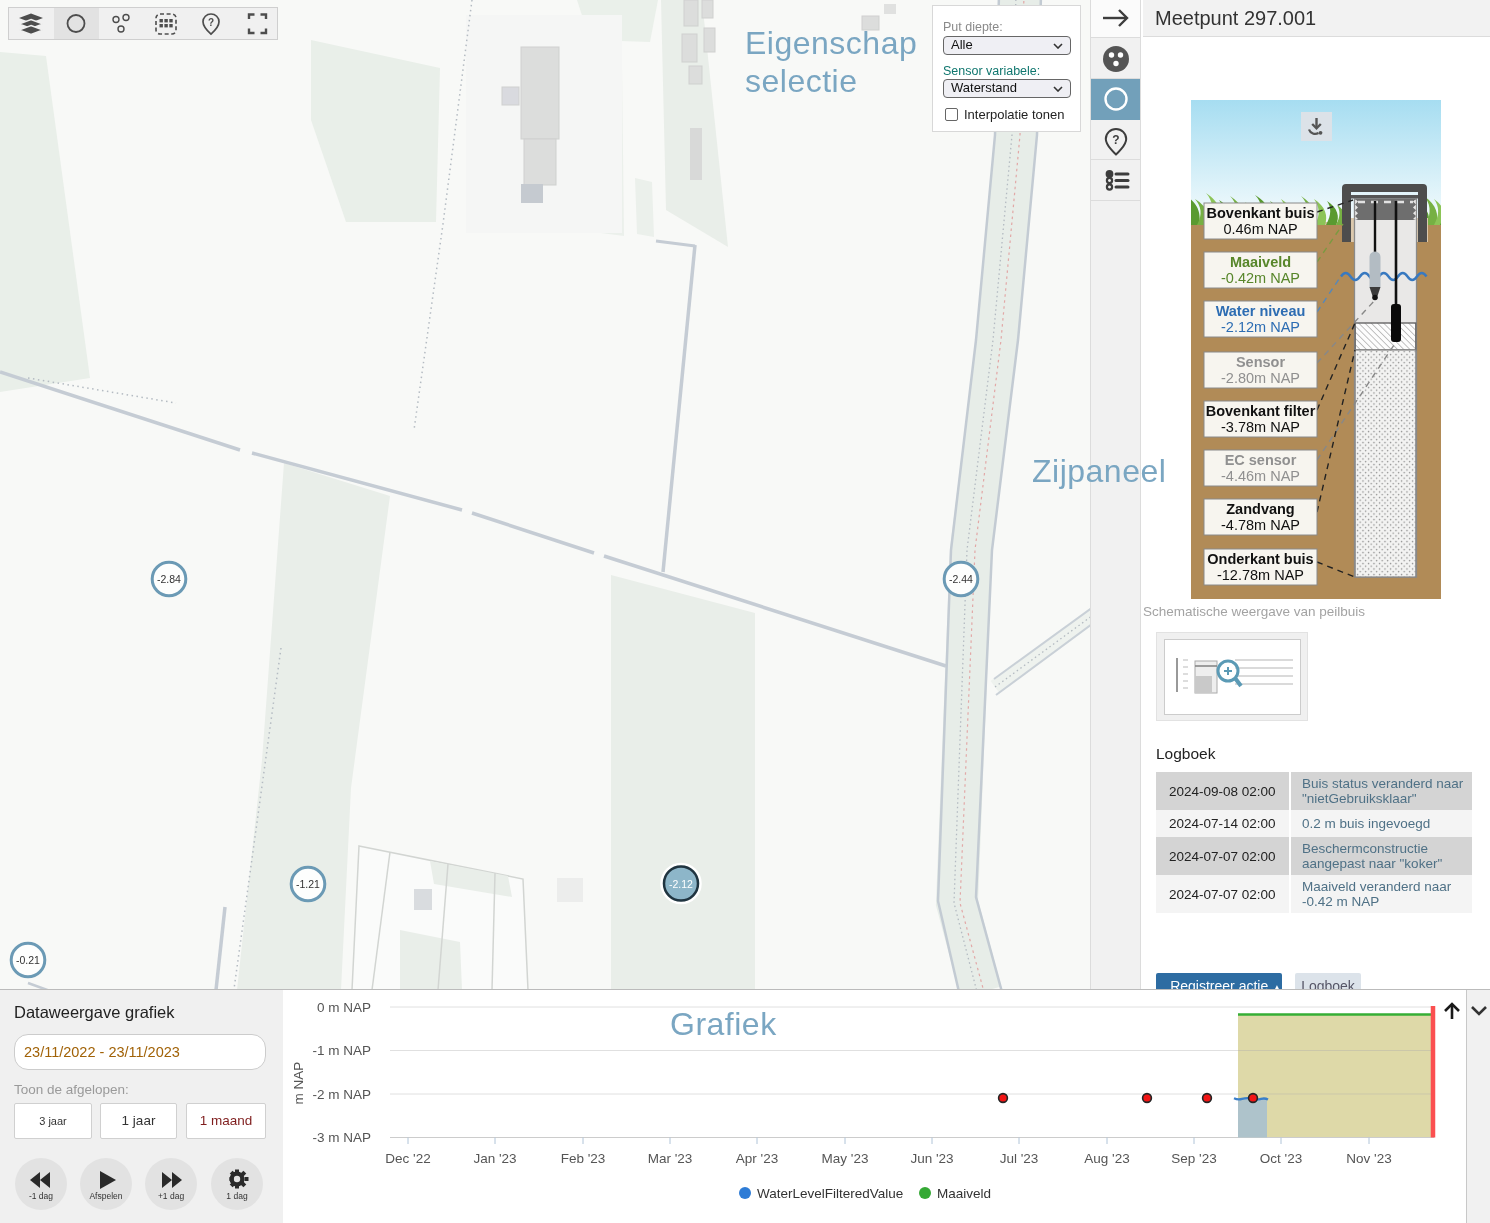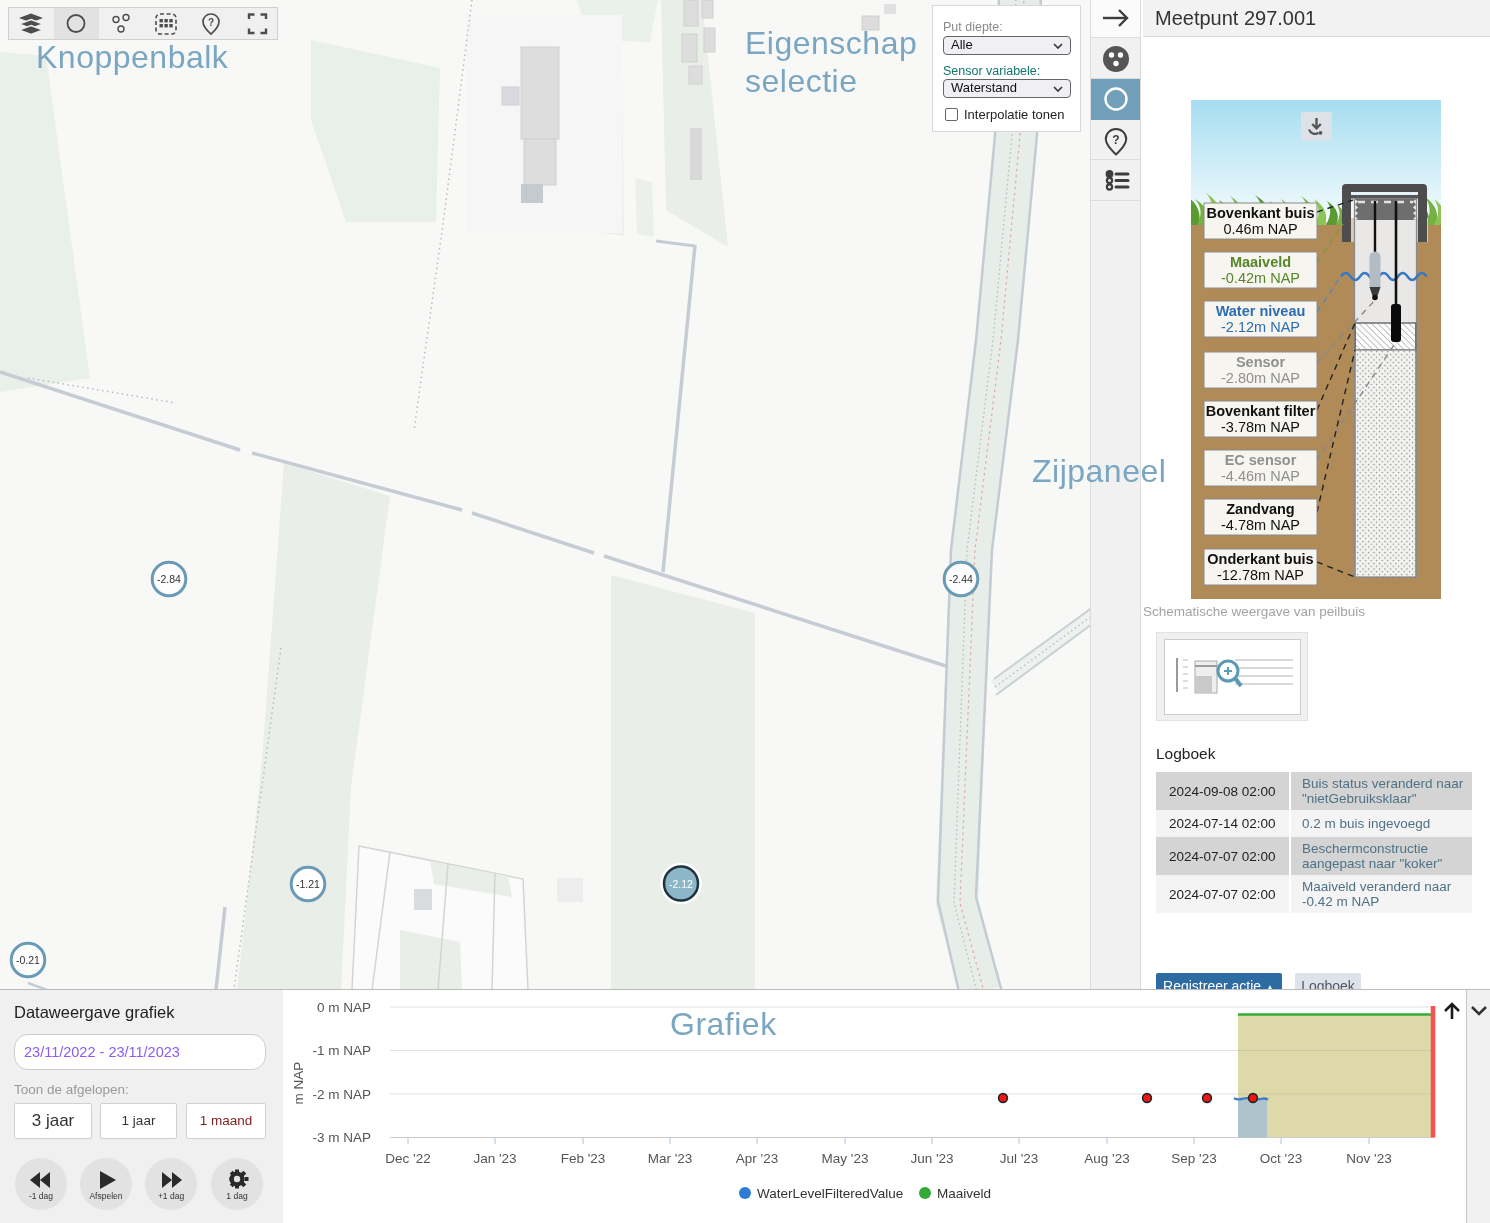--- a/index.html
+++ b/index.html
@@ -366,31 +366,31 @@
               <td style="padding:9px 0 9px 13px;color:#222;">2024-07-07 02:00</td>
               <td style="padding:4px 8px 4px 11px;color:#4f7186;">Beschermconstructie aangepast naar "koker"</td>
             </tr>
         <tr style="background:#f4f4f4;">
               <td style="padding:9px 0 9px 13px;color:#222;">2024-07-07 02:00</td>
               <td style="padding:4px 8px 4px 11px;color:#4f7186;">Maaiveld veranderd naar -0.42 m NAP</td>
             </tr>
       </tbody>
         </table>
     </div>
-    <div class="abs" style="left:13px;top:973px;width:126px;height:28px;background:#2d6ca2;border-radius:2px;color:#fff;font-size:14px;text-align:center;line-height:27px;">Registreer actie <span style="font-size:10px;">▲</span></div>
+    <div class="abs" style="left:13px;top:973px;width:126px;height:28px;background:#2d6ca2;border-radius:2px;color:#fff;font-size:14px;text-align:right;line-height:27px;">Registreer actie <span style="font-size:10px;">▲</span></div>
     <div class="abs" style="left:152px;top:973px;width:66px;height:28px;background:#dce3ea;border-radius:2px;color:#556;font-size:14px;text-align:center;line-height:27px;">Logboek</div>
   </div>
 
   <div class="abs" style="left:0;top:989px;width:1490px;height:234px;background:#fff;border-top:1px solid #bbb;z-index:30;">
 
     <div class="abs" style="left:0;top:0;width:283px;height:234px;background:#f0f0f0;">
       <div class="abs" style="left:14px;top:13px;font-size:16.5px;color:#222;">Dataweergave grafiek</div>
-      <div class="abs" style="left:14px;top:44px;width:252px;height:36px;background:#fff;border:1px solid #ccc;border-radius:14px;font-size:14.5px;color:#8b5cf6;line-height:34px;padding-left:9px;">23/11/2022 - 23/11/2023</div>
+      <div class="abs" style="left:14px;top:44px;width:252px;height:36px;background:#fff;border:1px solid #ccc;border-radius:14px;font-size:14.5px;color:#a16207;line-height:34px;padding-left:9px;">23/11/2022 - 23/11/2023</div>
       <div class="abs" style="left:14px;top:92px;font-size:13.5px;color:#9a9a9a;">Toon de afgelopen:</div>
-      <div class="abs" style="left:14px;top:113px;width:78px;height:36px;background:#fff;border:1px solid #d0d0d0;border-radius:2px;font-size:17px;color:#333;text-align:center;line-height:34px;">3 jaar</div>
+      <div class="abs" style="left:14px;top:113px;width:78px;height:36px;background:#fff;border:1px solid #d0d0d0;border-radius:2px;font-size:11px;color:#333;text-align:center;line-height:34px;">3 jaar</div>
       <div class="abs" style="left:100px;top:113px;width:77px;height:36px;background:#fff;border:1px solid #d0d0d0;border-radius:2px;font-size:13.5px;color:#333;text-align:center;line-height:34px;">1 jaar</div>
       <div class="abs" style="left:186px;top:113px;width:80px;height:36px;background:#fff;border:1px solid #d0d0d0;border-radius:2px;font-size:13.5px;color:#7f1d1d;text-align:center;line-height:34px;">1 maand</div>
       <svg width="283" height="80" style="position:absolute;left:0;top:155px;">
         <g>
           <circle cx="41" cy="39" r="26" fill="#e2e2e2"></circle>
           <polygon points="40,27 40,43 30,35" fill="#2a2a2a"></polygon>
           <polygon points="50,27 50,43 40,35" fill="#2a2a2a"></polygon>
           <text x="41" y="54" font-size="8.5" fill="#333" text-anchor="middle">-1 dag</text>
         </g>
         <g>
@@ -505,19 +505,18 @@
       </svg>
     </div>
 
     <div class="abs" style="left:1466px;top:0;width:24px;height:234px;background:#f1f1f1;border-left:1px solid #c8c8c8;">
       <svg width="24" height="40">
           <polyline points="5,17 12,24 19,17" fill="none" stroke="#333" stroke-width="2.6"></polyline>
         </svg>
     </div>
   </div>
 
-  <div class="ann" style="left:36px;top:38px;">Knoppenbalk</div>
   <div class="ann" style="left:745px;top:24px;">Eigenschap
 selectie</div>
   <div class="ann" style="left:1032px;top:452px;">Zijpaneel</div>
   <div class="ann" style="left:670px;top:1005px;z-index:40;">Grafiek</div>
 
 </div>
 
 </body></html>

